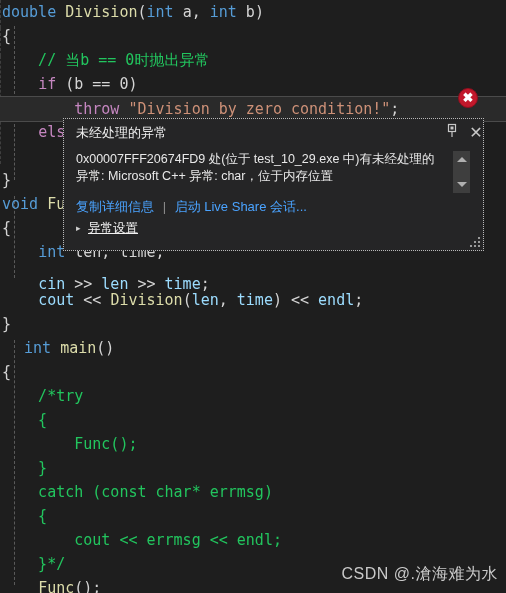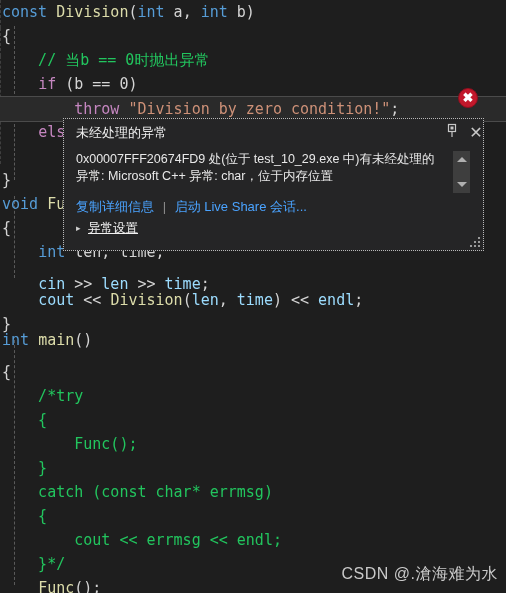--- a/index.html
+++ b/index.html
@@ -223,35 +223,35 @@
   <div class="guide" style="left:14px; top:26px;  height:78px;"></div>
   <div class="guide" style="left:14px; top:124px; height:56px;"></div>
   <div class="guide" style="left:14px; top:196px; height:82px;"></div>
   <div class="guide" style="left:14px; top:340px; height:245px;"></div>
   <div class="guide2" style="left:46px; top:52px;  height:28px;"></div>
   <div class="guide2" style="left:46px; top:220px; height:28px;"></div>
   <div class="guide2" style="left:46px; top:388px; height:56px;"></div>
   <div class="guide2" style="left:46px; top:460px; height:52px;"></div>
 
   <div id="code-lines">
-      <div class="code-line" style="top: 0px;"><span class="txt"><span class="kw">const</span><span class="pl"> </span><span class="fn">Division</span><span class="pl">(</span><span class="kw">int</span><span class="pl"> </span><span class="pl">a</span><span class="pl">, </span><span class="kw">int</span><span class="pl"> </span><span class="pl">b</span><span class="pl">)</span></span></div>
+      <div class="code-line" style="top: 0px;"><span class="txt"><span class="kw">double</span><span class="pl"> </span><span class="fn">Division</span><span class="pl">(</span><span class="kw">int</span><span class="pl"> </span><span class="pl">a</span><span class="pl">, </span><span class="kw">int</span><span class="pl"> </span><span class="pl">b</span><span class="pl">)</span></span></div>
       <div class="code-line" style="top: 24px;"><span class="txt"><span class="pl">{</span></span></div>
       <div class="code-line" style="top: 48px;"><span class="txt"><span class="cmt">    // 当b == 0时抛出异常</span></span></div>
       <div class="code-line" style="top: 72px;"><span class="txt"><span class="pl">    </span><span class="ctl">if</span><span class="pl"> (</span><span class="pl">b</span><span class="pl"> == </span><span class="pl">0</span><span class="pl">)</span></span></div>
       <div class="code-line line-hl" style="top: 96px;"><span class="txt"><span class="pl">        </span><span class="ctl">throw</span><span class="pl"> </span><span class="str">"Division by zero condition!"</span><span class="pl">;</span></span></div>
       <div class="code-line" style="top: 120px;"><span class="txt"><span class="pl">    </span><span class="ctl">else</span></span></div>
       <div class="code-line" style="top: 144px;"><span class="txt"><span class="pl">        </span><span class="ctl">return</span><span class="pl"> </span><span class="pl">a</span><span class="pl"> / </span><span class="pl">b</span><span class="pl">;</span></span></div>
       <div class="code-line" style="top: 168px;"><span class="txt"><span class="pl">}</span></span></div>
       <div class="code-line" style="top: 192px;"><span class="txt"><span class="kw">void</span><span class="pl"> </span><span class="fn">Func</span><span class="pl">()</span></span></div>
       <div class="code-line" style="top: 216px;"><span class="txt"><span class="pl">{</span></span></div>
       <div class="code-line" style="top: 240px;"><span class="txt"><span class="pl">    </span><span class="kw">int</span><span class="pl"> </span><span class="pl">len</span><span class="pl">, </span><span class="pl">time</span><span class="pl">;</span></span></div>
       <div class="code-line" style="top: 272px;"><span class="txt"><span class="pl">    </span><span class="id">cin</span><span class="pl"> &gt;&gt; </span><span class="id">len</span><span class="pl"> &gt;&gt; </span><span class="id">time</span><span class="pl">;</span></span></div>
       <div class="code-line" style="top: 288px;"><span class="txt"><span class="pl">    </span><span class="id">cout</span><span class="pl"> &lt;&lt; </span><span class="fn">Division</span><span class="pl">(</span><span class="id">len</span><span class="pl">, </span><span class="id">time</span><span class="pl">) &lt;&lt; </span><span class="id">endl</span><span class="pl">;</span></span></div>
       <div class="code-line" style="top: 312px;"><span class="txt"><span class="pl">}</span></span></div>
-      <div class="code-line" style="top: 328px;"><span class="txt"><span class="kw">int</span><span class="pl"> </span><span class="fn">main</span><span class="pl">()</span></span></div>
+      <div class="code-line" style="top: 336px; padding-left: 22px;"><span class="txt"><span class="kw">int</span><span class="pl"> </span><span class="fn">main</span><span class="pl">()</span></span></div>
       <div class="code-line" style="top: 360px;"><span class="txt"><span class="pl">{</span></span></div>
       <div class="code-line" style="top: 384px;"><span class="txt"><span class="cmt">    /*try</span></span></div>
       <div class="code-line" style="top: 408px;"><span class="txt"><span class="cmt">    {</span></span></div>
       <div class="code-line" style="top: 432px;"><span class="txt"><span class="cmt">        Func();</span></span></div>
       <div class="code-line" style="top: 456px;"><span class="txt"><span class="cmt">    }</span></span></div>
       <div class="code-line" style="top: 480px;"><span class="txt"><span class="cmt">    catch (const char* errmsg)</span></span></div>
       <div class="code-line" style="top: 504px;"><span class="txt"><span class="cmt">    {</span></span></div>
       <div class="code-line" style="top: 528px;"><span class="txt"><span class="cmt">        cout &lt;&lt; errmsg &lt;&lt; endl;</span></span></div>
       <div class="code-line" style="top: 552px;"><span class="txt"><span class="cmt">    }*/</span></span></div>
       <div class="code-line" style="top: 576px;"><span class="txt"><span class="pl">    </span><span class="fn">Func</span><span class="pl">();</span></span></div>

